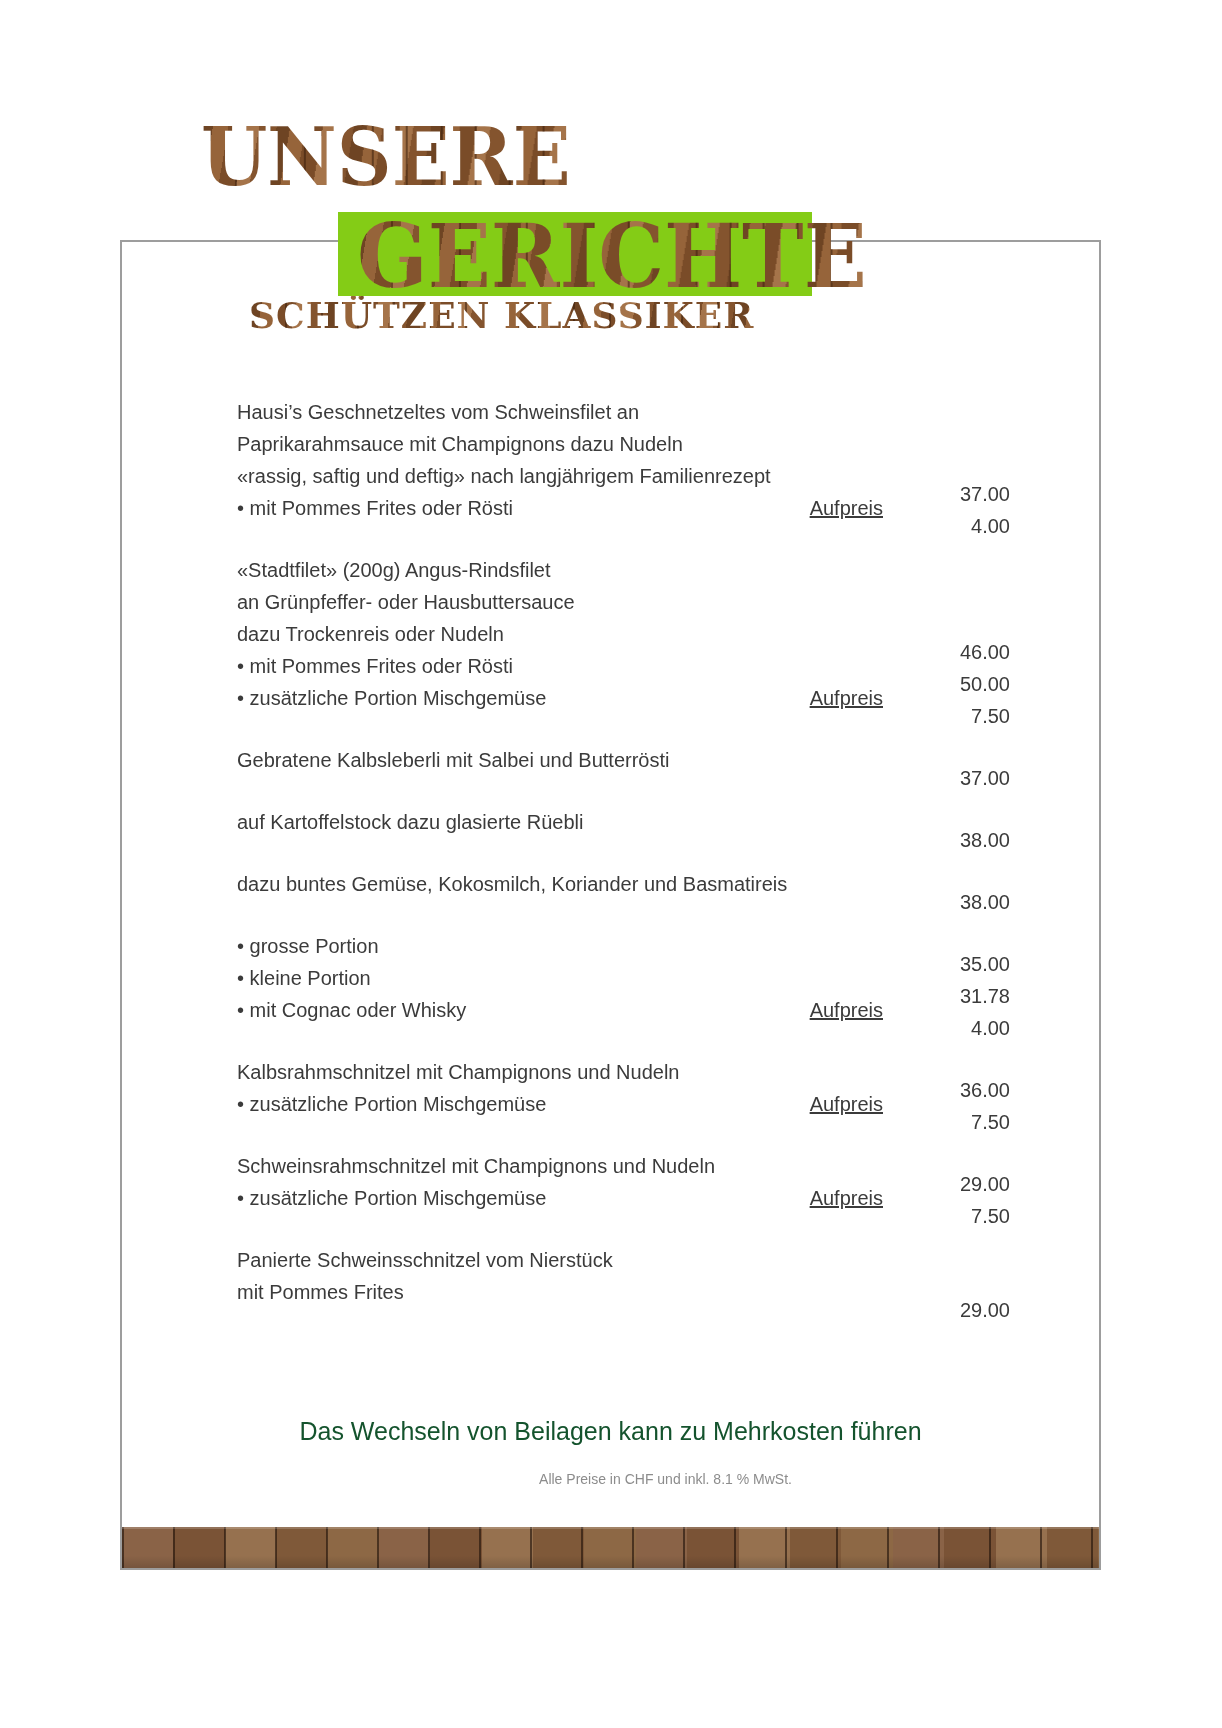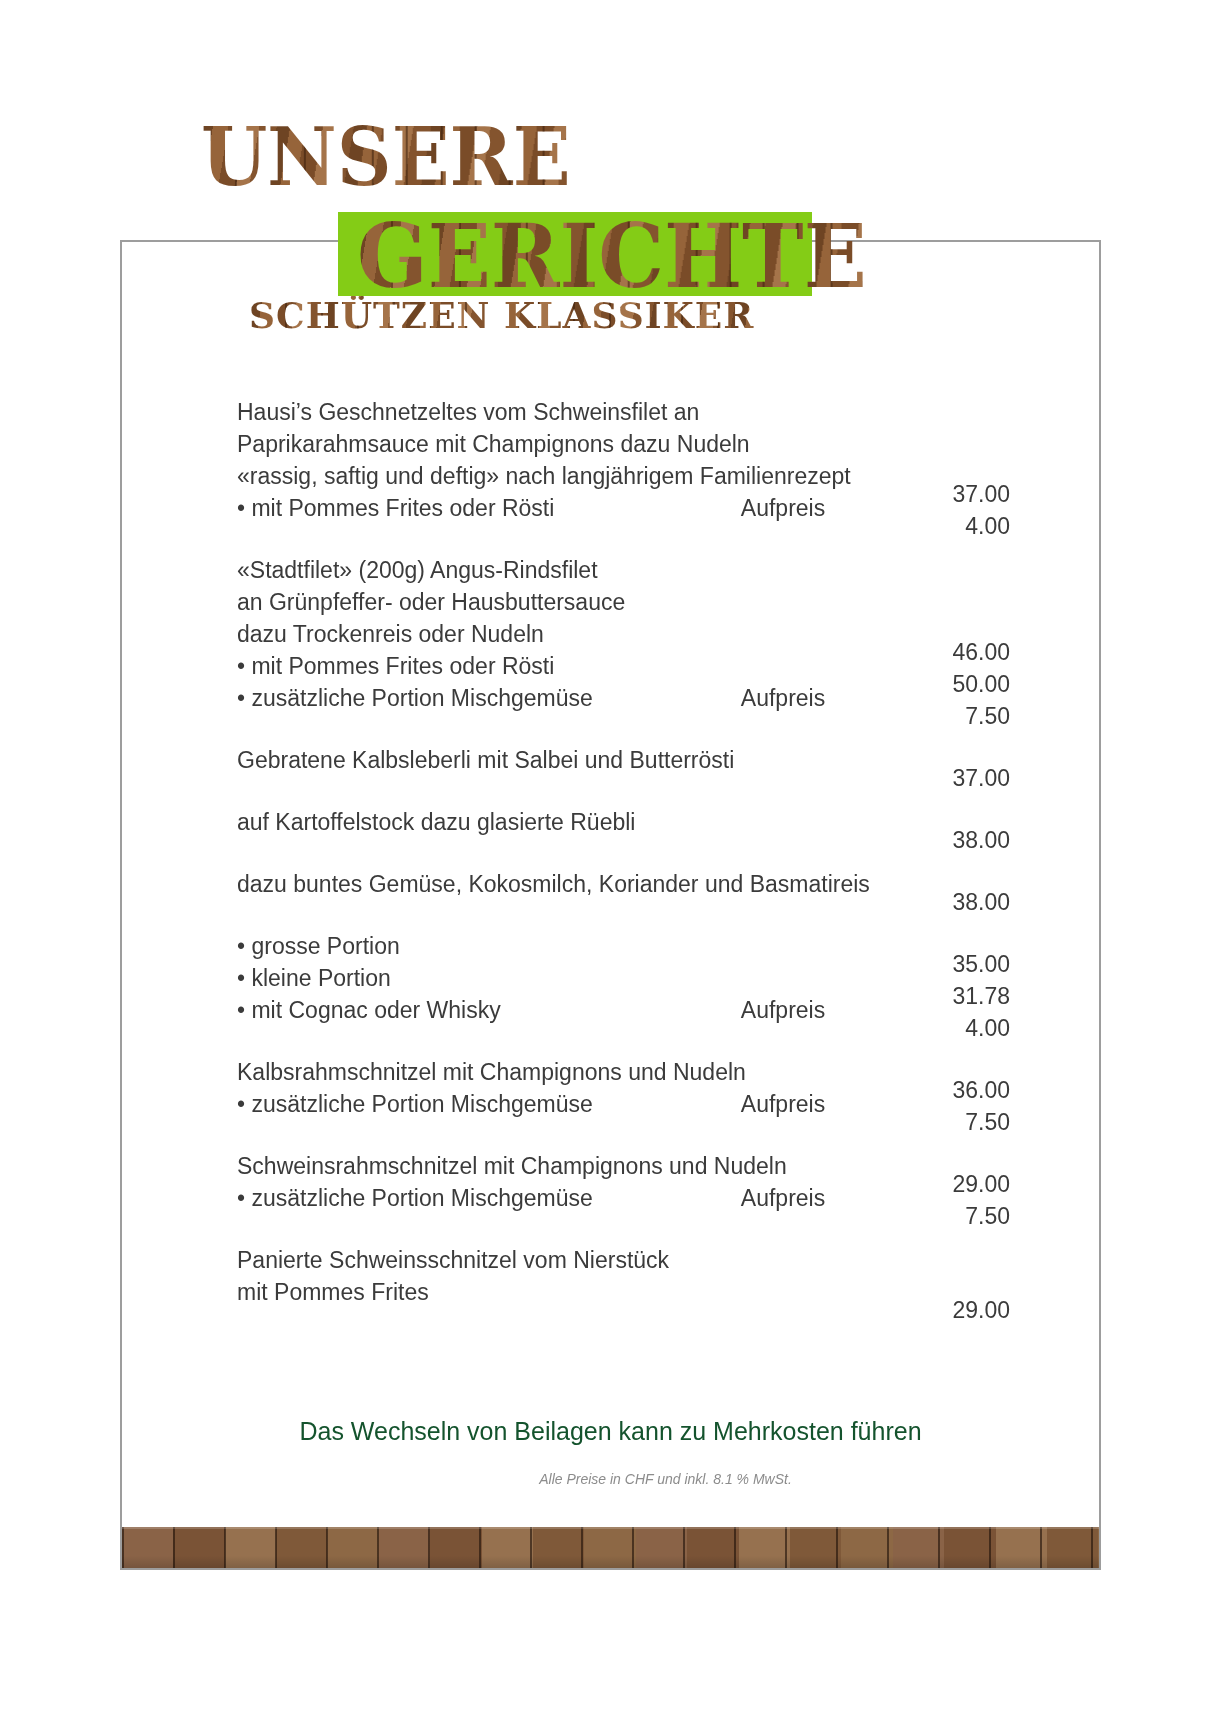--- a/index.html
+++ b/index.html
@@ -84,38 +84,39 @@
     letter-spacing: 1px;
     z-index: 3;
   }
 
   
   #menu {
     position: absolute;
     left: 237px;
     top: 396px;
     width: 773px;
-    font-size: 23px;
+    font-size: 20px;
     color: var(--body-text, #3b3b3b);
   }
   .menu-block { margin-bottom: 30px; }
   .menu-row {
     position: relative;
     height: 32px;
     line-height: 32px;
   }
   .row-text {
     white-space: nowrap;
   }
   .row-label {
     position: absolute;
     right: 127px;
     top: 0;
     width: 200px;
-    text-align: center;
+    text-align: right;
+    text-decoration: underline;
   }
   .row-price {
     position: absolute;
     right: 0;
     top: 0;
     width: 120px;
     text-align: right;
     margin-top: 18px;
   }
 
@@ -129,21 +130,20 @@
     color: #14532d;
   }
   .fine-print {
     position: absolute;
     left: 120px;
     top: 1471px;
     width: 1091px;
     text-align: center;
     font-size: 14px;
     color: var(--fine-print-gray, #8c8c8c);
-    font-style: italic;
   }
 
   
   .wood-strip {
     position: absolute;
     left: 122px;
     top: 1527px;
     width: 977px;
     height: 41px;
     background:

